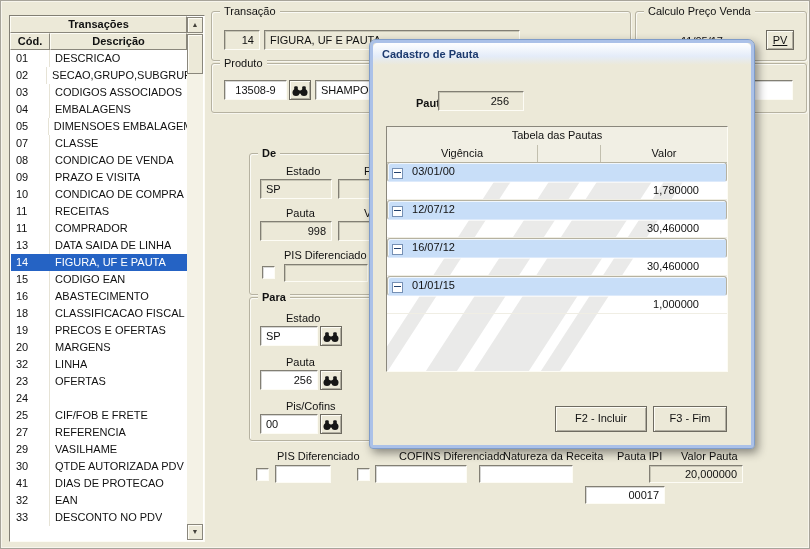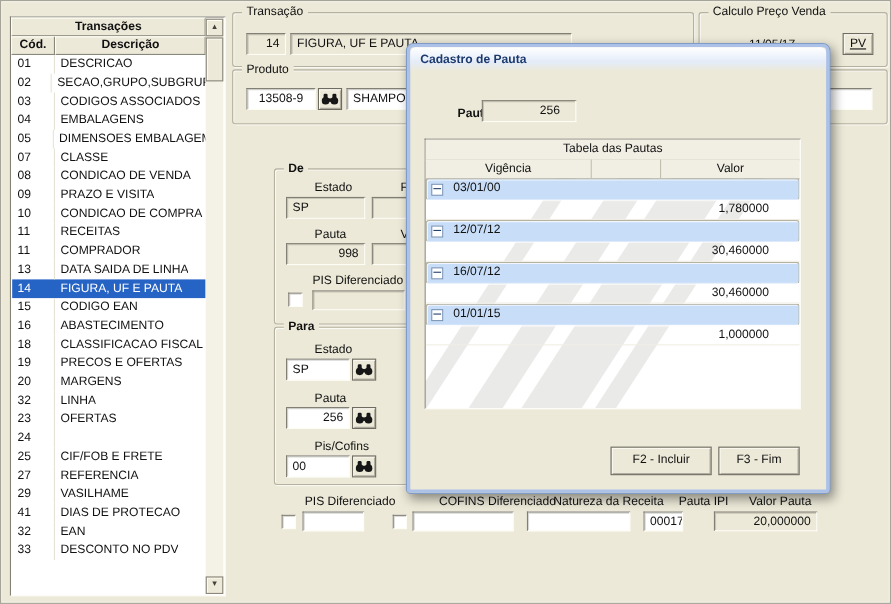--- a/index.html
+++ b/index.html
@@ -185,20 +185,24 @@
       </div>
         <div class="lrow">
         <span class="lc">27</span>
         <span class="ld">REFERENCIA</span>
       </div>
         <div class="lrow">
         <span class="lc">29</span>
         <span class="ld">VASILHAME</span>
       </div>
         <div class="lrow">
+        <span class="lc">30</span>
+        <span class="ld">QTDE AUTORIZADA PDV</span>
+      </div>
+        <div class="lrow">
         <span class="lc">41</span>
         <span class="ld">DIAS DE PROTECAO</span>
       </div>
         <div class="lrow">
         <span class="lc">32</span>
         <span class="ld">EAN</span>
       </div>
         <div class="lrow">
         <span class="lc">33</span>
         <span class="ld">DESCONTO NO PDV</span>
@@ -295,21 +299,21 @@
   <div class="field white sm" style="left:274px;top:464px;width:56px"></div>
 
   <div class="lbl" style="left:374px;top:449px">COFINS Diferenciado</div>
   <div class="checkbox" style="left:356px;top:467px"></div>
   <div class="field white sm" style="left:374px;top:464px;width:92px"></div>
 
   <div class="lbl" style="left:478px;top:449px">Natureza da Receita</div>
   <div class="field white sm" style="left:478px;top:464px;width:94px"></div>
 
   <div class="lbl" style="left:592px;top:449px">Pauta IPI</div>
-  <div class="field white sm ra" style="left:584px;top:464px;width:36px">00017</div>
+  <div class="field white sm ra" style="left:584px;top:485px;width:80px">00017</div>
 
   <div class="lbl" style="left:656px;top:449px">Valor Pauta</div>
   <div class="field sm ra" style="left:648px;top:464px;width:94px">20,000000</div>
 
   <div class="dialog">
     <div class="dlg-title">Cadastro de Pauta</div>
 
     <div class="lbl b" style="left:22px;top:57px">Pauta</div>
     <div class="field ra" style="left:68px;top:51px;width:86px;padding-right:14px">256</div>
 

